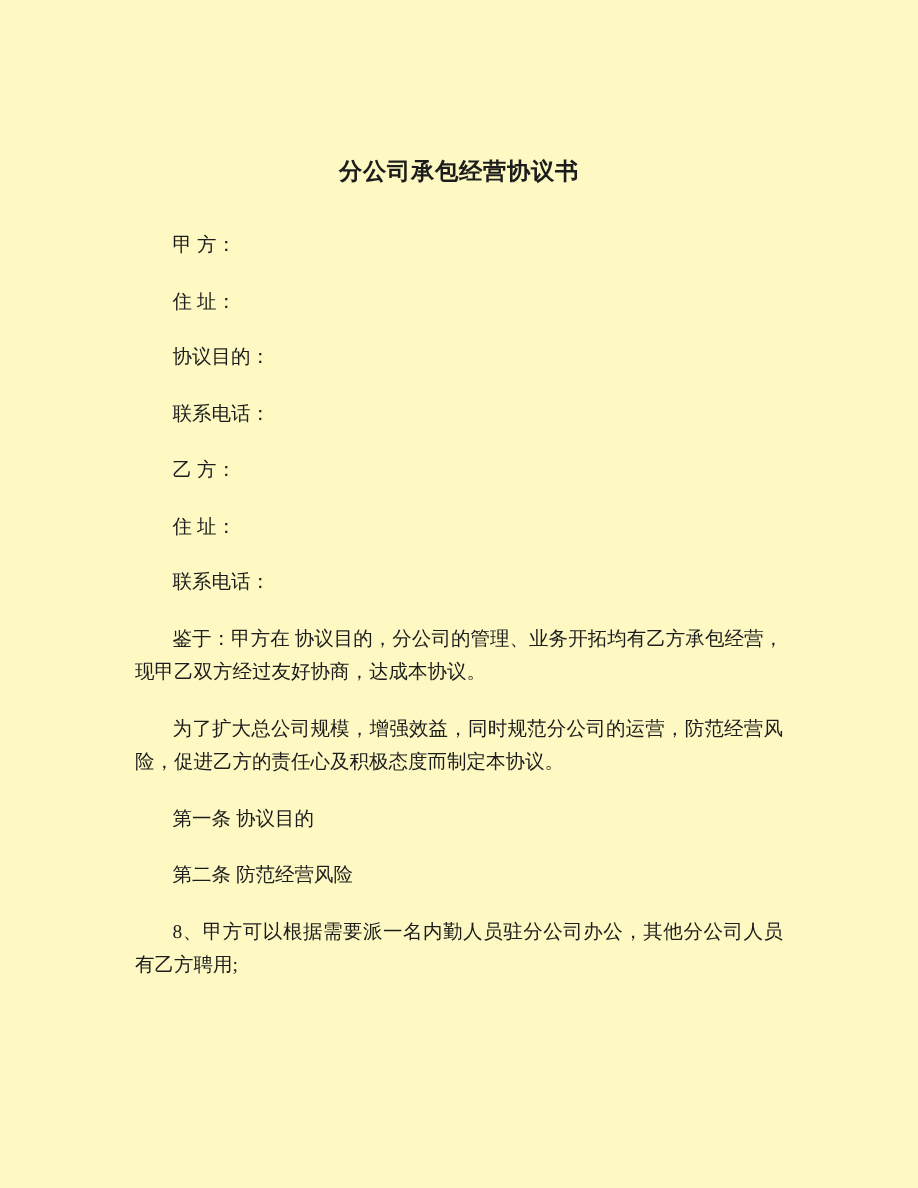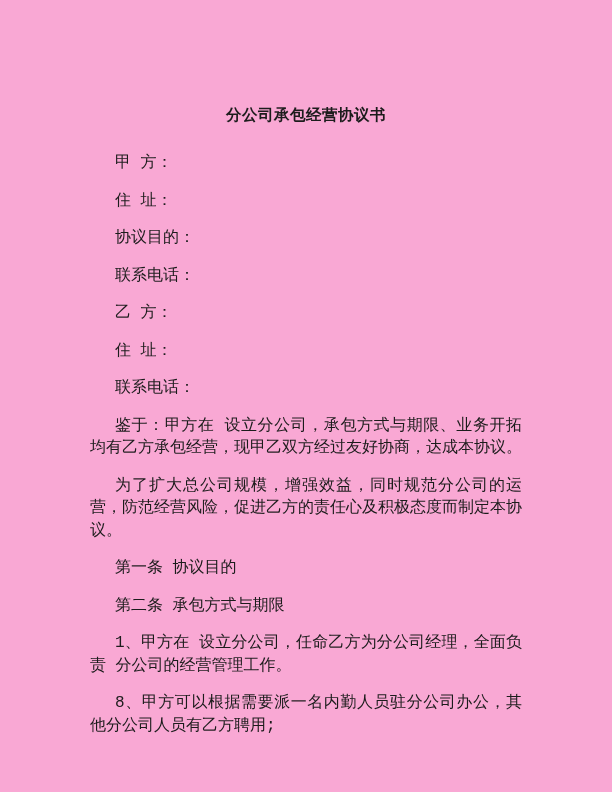--- a/index.html
+++ b/index.html
@@ -6,56 +6,54 @@
   html, body {
     margin: 0;
     padding: 0;
     background: #ffffff;
   }
   .page {
     position: relative;
     width: 612px;
     height: 792px;
     margin: 0 auto;
-    background: #f9a8d4;
+    background: #fef9c3;
     box-sizing: border-box;
     padding: 103px 90px 0 90px;
     color: #1c1c1c;
     font-family: "Liberation Serif", "DejaVu Serif", serif;
     overflow: hidden;
   }
   .doc-title {
     margin: 0 0 25px 0;
     font-size: 15.5px;
     font-weight: bold;
     line-height: 24px;
     text-align: center;
     letter-spacing: 0.5px;
   }
   .doc-par {
     margin: 0 0 15px 0;
-    font-size: 16px;
+    font-size: 13px;
     line-height: 22.5px;
     text-indent: 25px;
     text-align: justify;
-    font-family: Liberation Mono, monospace;
   }
 </style>
 </head>
 <body>
 
 <div class="page">
   <h1 class="doc-title">分公司承包经营协议书</h1>
 
   <p class="doc-par">甲 方：</p>
   <p class="doc-par">住 址：</p>
   <p class="doc-par">协议目的：</p>
   <p class="doc-par">联系电话：</p>
   <p class="doc-par">乙 方：</p>
   <p class="doc-par">住 址：</p>
   <p class="doc-par">联系电话：</p>
-  <p class="doc-par">鉴于：甲方在 设立分公司，承包方式与期限、业务开拓均有乙方承包经营，现甲乙双方经过友好协商，达成本协议。</p>
+  <p class="doc-par">鉴于：甲方在 协议目的，分公司的管理、业务开拓均有乙方承包经营，现甲乙双方经过友好协商，达成本协议。</p>
   <p class="doc-par">为了扩大总公司规模，增强效益，同时规范分公司的运营，防范经营风险，促进乙方的责任心及积极态度而制定本协议。</p>
   <p class="doc-par">第一条 协议目的</p>
-  <p class="doc-par">第二条 承包方式与期限</p>
-  <p class="doc-par">1、甲方在 设立分公司，任命乙方为分公司经理，全面负责 分公司的经营管理工作。</p>
+  <p class="doc-par">第二条 防范经营风险</p>
   <p class="doc-par">8、甲方可以根据需要派一名内勤人员驻分公司办公，其他分公司人员有乙方聘用;</p>
 </div>
 
 </body></html>

